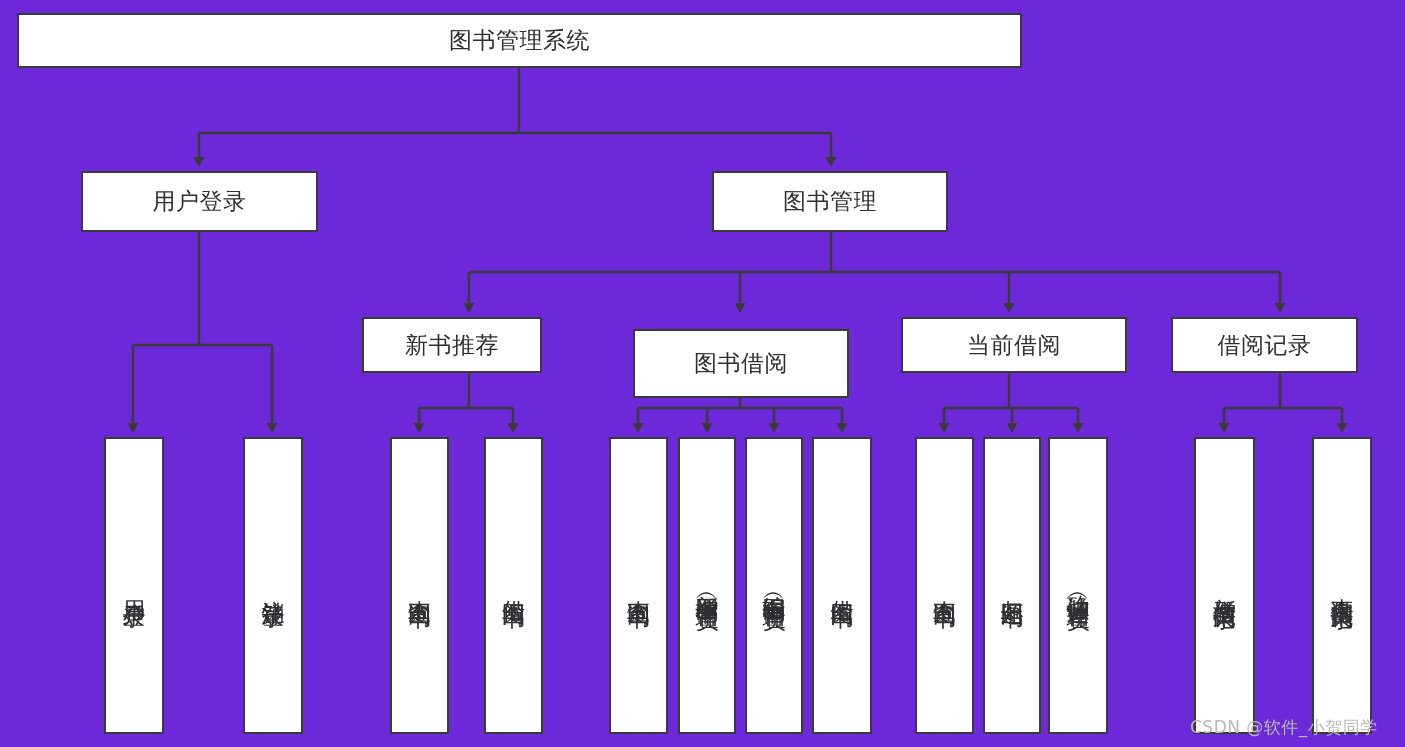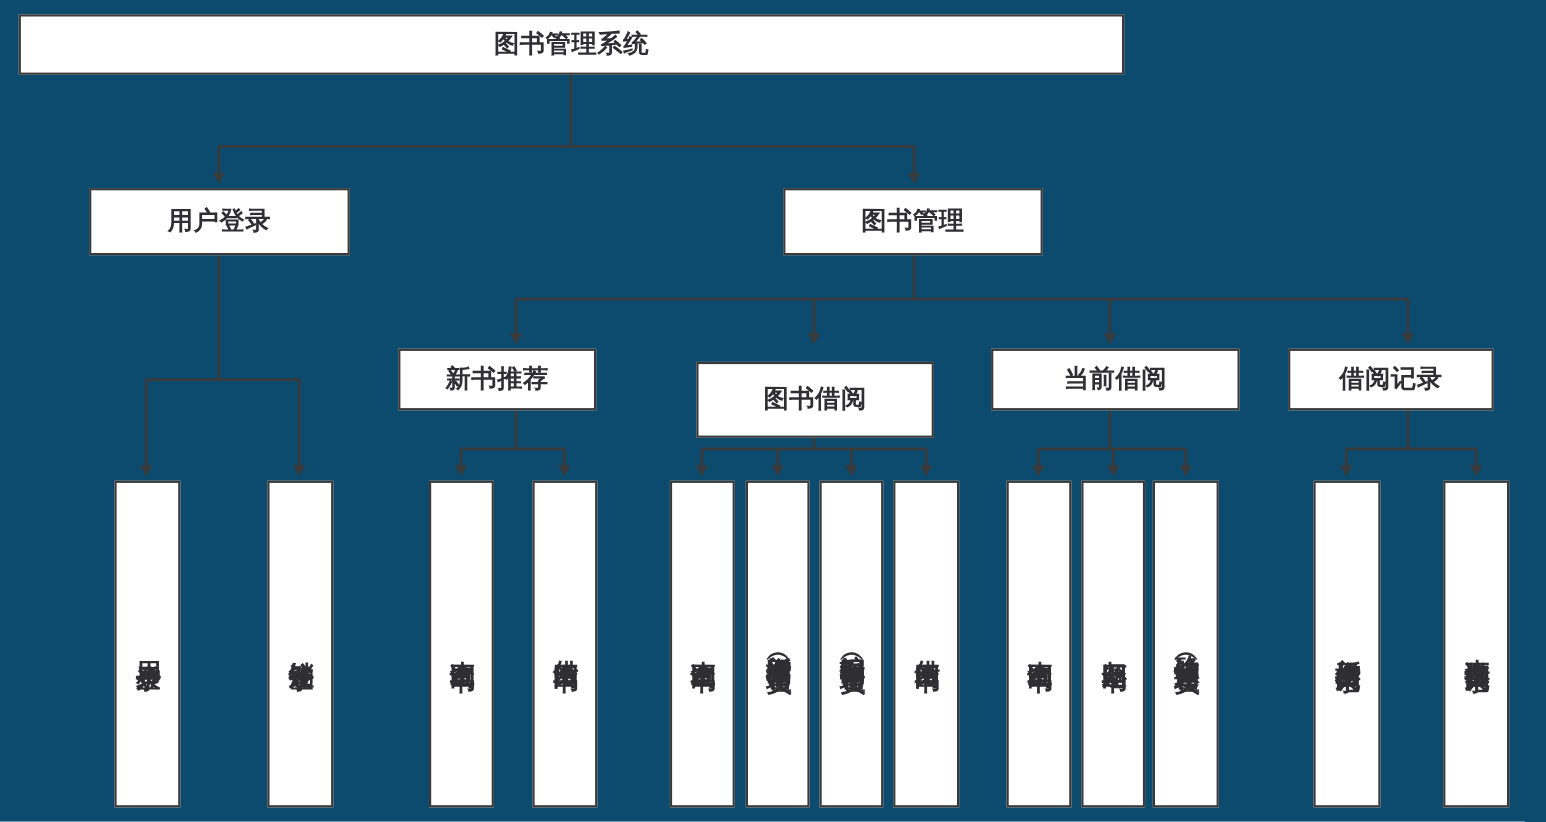--- a/index.html
+++ b/index.html
@@ -7,23 +7,22 @@
     padding: 0;
     background: #ffffff;
   }
   body {
     font-family: "DejaVu Sans", "Liberation Sans", sans-serif;
   }
   #stage {
     position: relative;
     width: 1405px;
     height: 747px;
-    background: #0c4a6e;
+    background: #6d28d9;
     overflow: hidden;
-    font-weight: bold;
   }
   #diagram-svg {
     position: absolute;
     left: 0;
     top: 0;
     width: 1405px;
     height: 747px;
   }
   .node-box {
     position: absolute;
@@ -182,14 +181,15 @@
   <div class="leaf-box" style="left:1048px; top:437px; width:60px; height:297px;">
     <span class="leaf-label">确认归还（管理员）</span>
   </div>
   <div class="leaf-box" style="left:1194px; top:437px; width:61px; height:297px;">
     <span class="leaf-label">新增借阅记录</span>
   </div>
   <div class="leaf-box" style="left:1312px; top:437px; width:60px; height:297px;">
     <span class="leaf-label">查询借阅记录</span>
   </div>
 
+  <div class="watermark" style="left:1190px; top:716px;">CSDN @软件_小贺同学</div>
 
 </div>
 
 </body></html>

